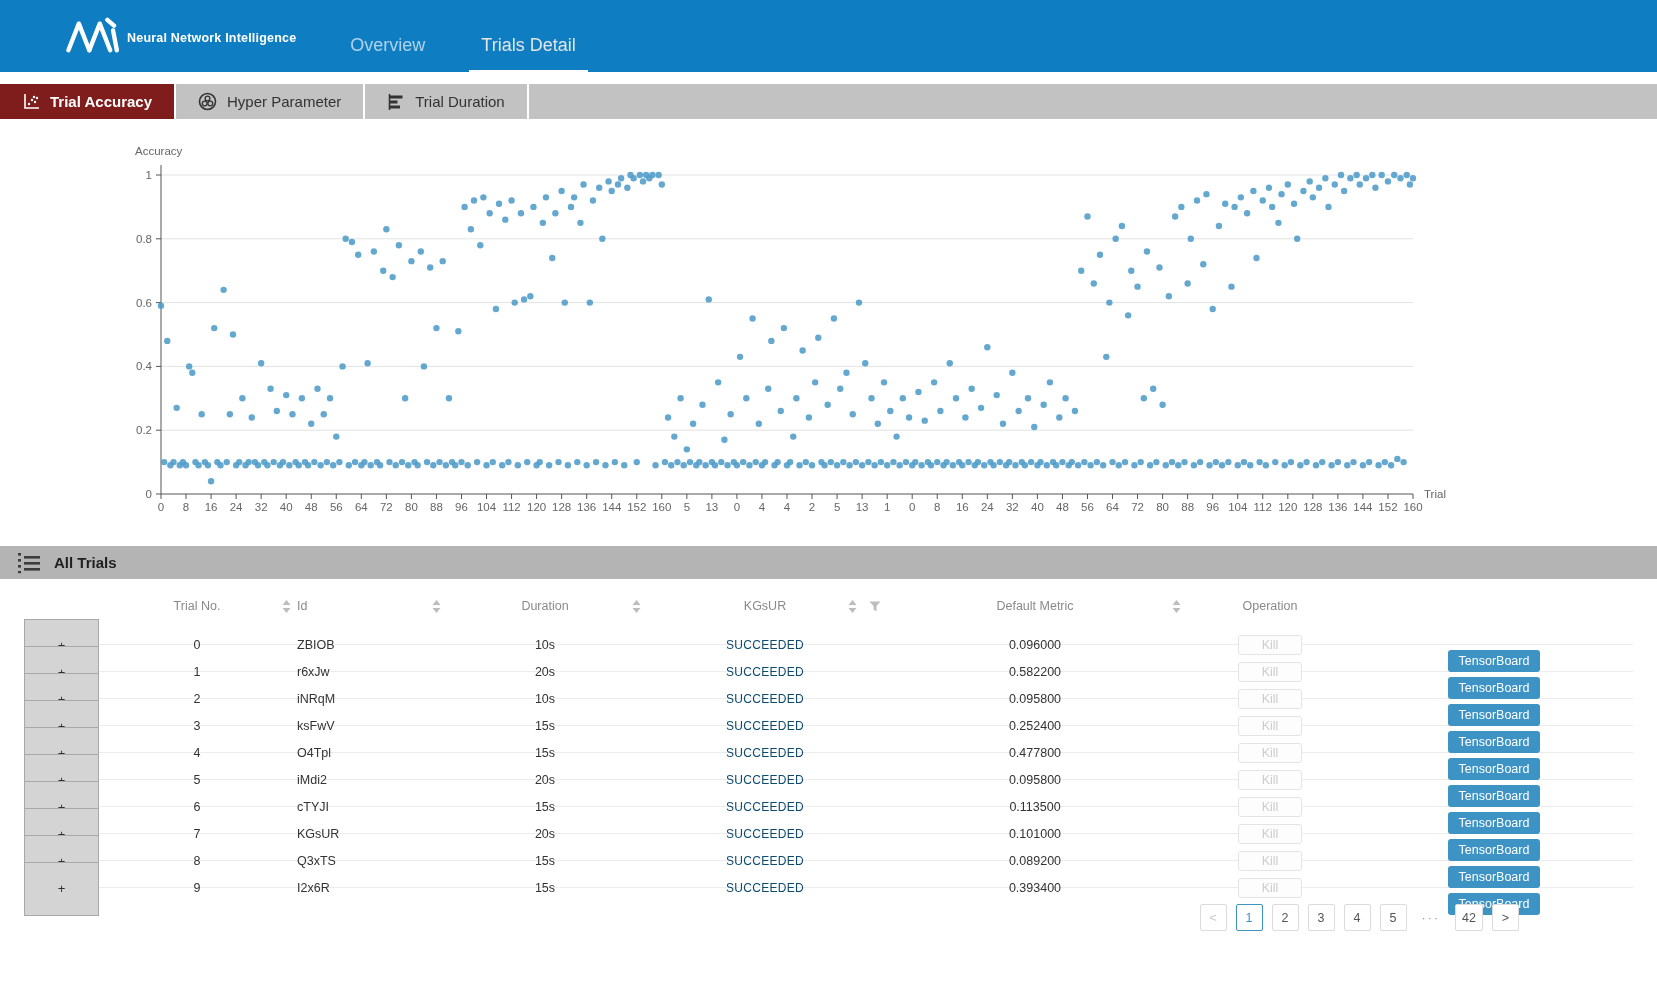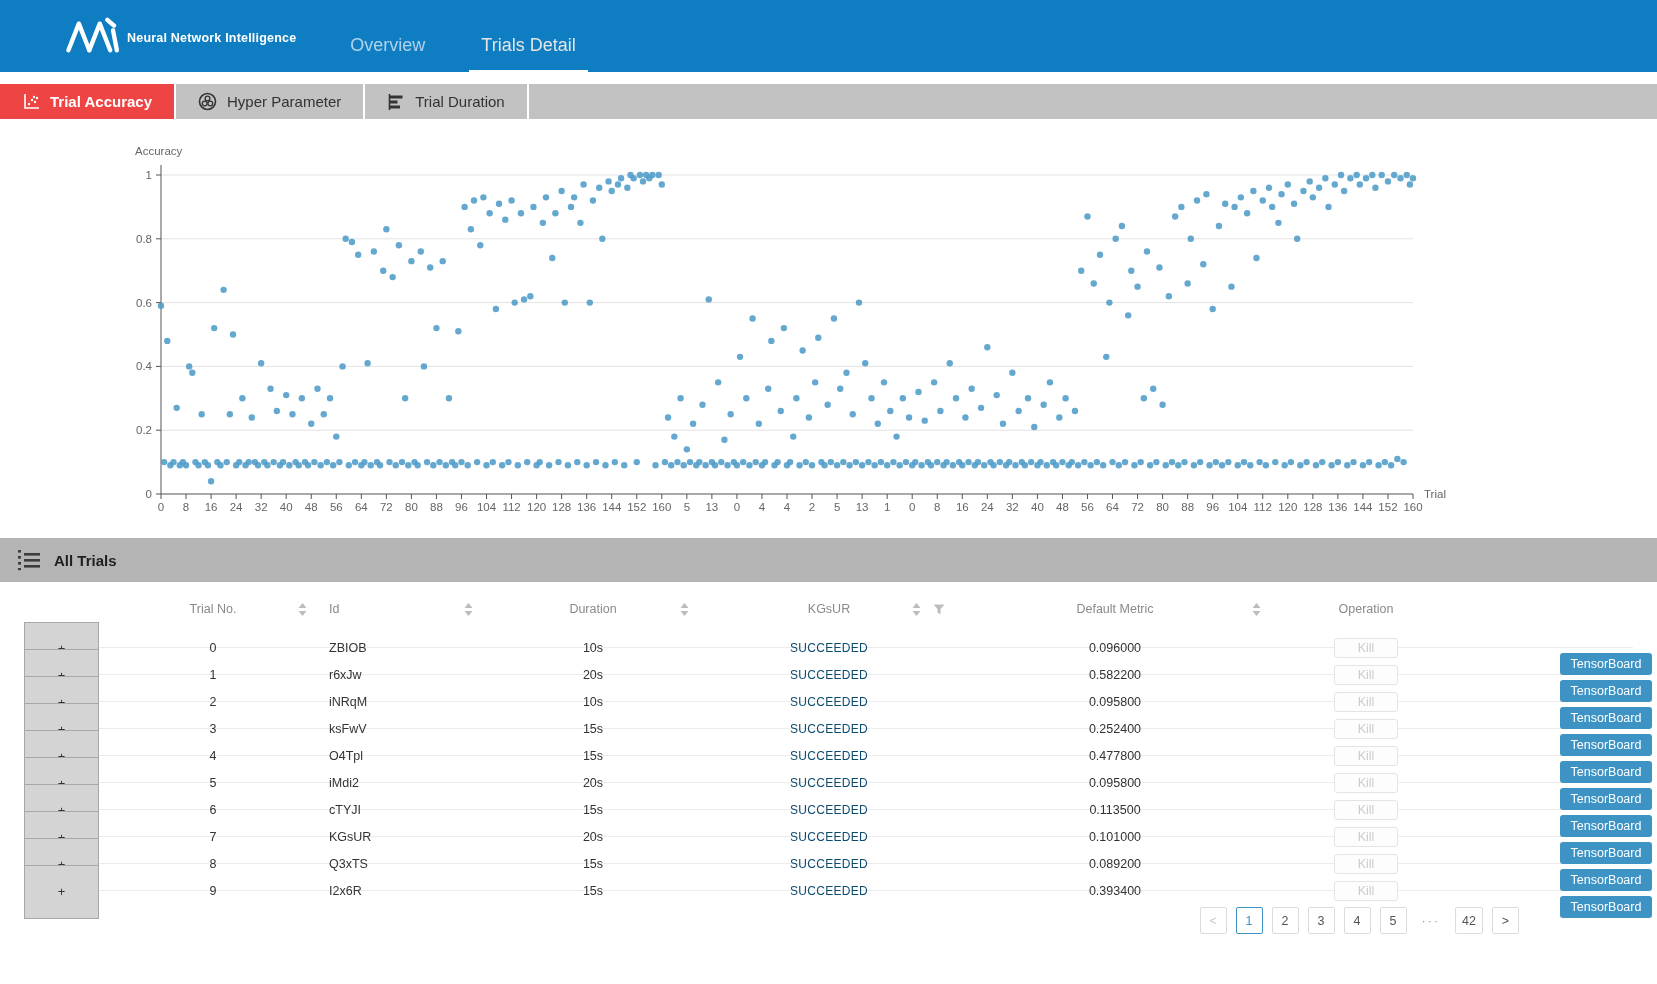--- a/index.html
+++ b/index.html
@@ -14,31 +14,31 @@
   .logo { display:flex; flex-direction:row; justify-content:center; align-items:center; margin-left:63px; cursor:pointer; }
   .logo svg { display:block; }
   .brand { color:#fff; font-size:12.5px; font-weight:700; margin-top:3px; letter-spacing:.2px; }
   .topnav { display:flex; margin-left:42px; }
   .navtab { display:flex; align-items:flex-end; padding:0 12px 14px; margin-right:32px; font-size:18px; color:rgba(255,255,255,.66); cursor:pointer; border-bottom:2px solid transparent; }
   .navtab.active { color:#e5e5e5; font-weight:400; border-bottom:2px solid #fff; }
   
   .chart-tabs { margin-top:12px; height:35px; background:#c2c2c2; display:flex; }
   .ctab { display:flex; align-items:center; gap:10px; padding:0 22px; border-right:2px solid #fff; font-size:15px; color:#333; cursor:pointer; }
   .ctab svg { flex:0 0 auto; }
-  .ctab.active { background:#ef4444; color:#fff; font-weight:700; }
+  .ctab.active { background:#7f1d1d; color:#fff; font-weight:700; }
   
   .chart-wrap { height:419px; }
   #scatter-svg { display:block; }
   #scatter-svg .tick { font-family:"Liberation Sans",sans-serif; font-size:11.5px; fill:#666; }
   
-  .section-bar { margin-top:0; height:44px; background:#b4b4b4; display:flex; align-items:center; padding-left:17px; gap:13px; }
+  .section-bar { margin-top:8px; height:33px; background:#b4b4b4; display:flex; align-items:center; padding-left:17px; gap:13px; }
   .section-title { font-size:15px; font-weight:700; color:#1f1f1f; }
   
   .table { margin:0 24px; }
-  .trow { display:grid; grid-template-columns:75px 196px 150px 200px 240px 300px 170px 278px; align-items:center; height:27px;gap:16px; }
+  .trow { display:grid; grid-template-columns:75px 196px 150px 200px 240px 300px 170px 278px; align-items:center; height:27px; }
   .trow.body-row { border-bottom:1px solid #ececec; background:#fff; }
   .head-row { margin-top:15px; height:24px; color:#8a8a8a; font-size:12.5px; }
   .hcell { position:relative; display:flex; align-items:center; justify-content:center; height:100%; }
   .hcell.left { justify-content:flex-start; padding-left:2px; }
   .hicons { position:absolute; right:4px; display:flex; align-items:center; gap:12px; }
   .cell { display:flex; align-items:center; justify-content:center; font-size:12.5px; color:#333; height:100%; }
   .cell.left { justify-content:flex-start; padding-left:2px; }
   .expcell { background:#d4d4d4; border:1px solid #a8a8a8; color:#333; font-size:13px; cursor:pointer; margin-bottom:-1px; }
   .status-cell { color:#0c4a6e; font-size:12px; letter-spacing:.3px; }
   .killbtn { width:64px; height:20px; border:1px solid #e4e4e4; border-radius:3px; background:#fdfdfd; color:#ccc; font-size:12.5px; font-family:inherit; }

